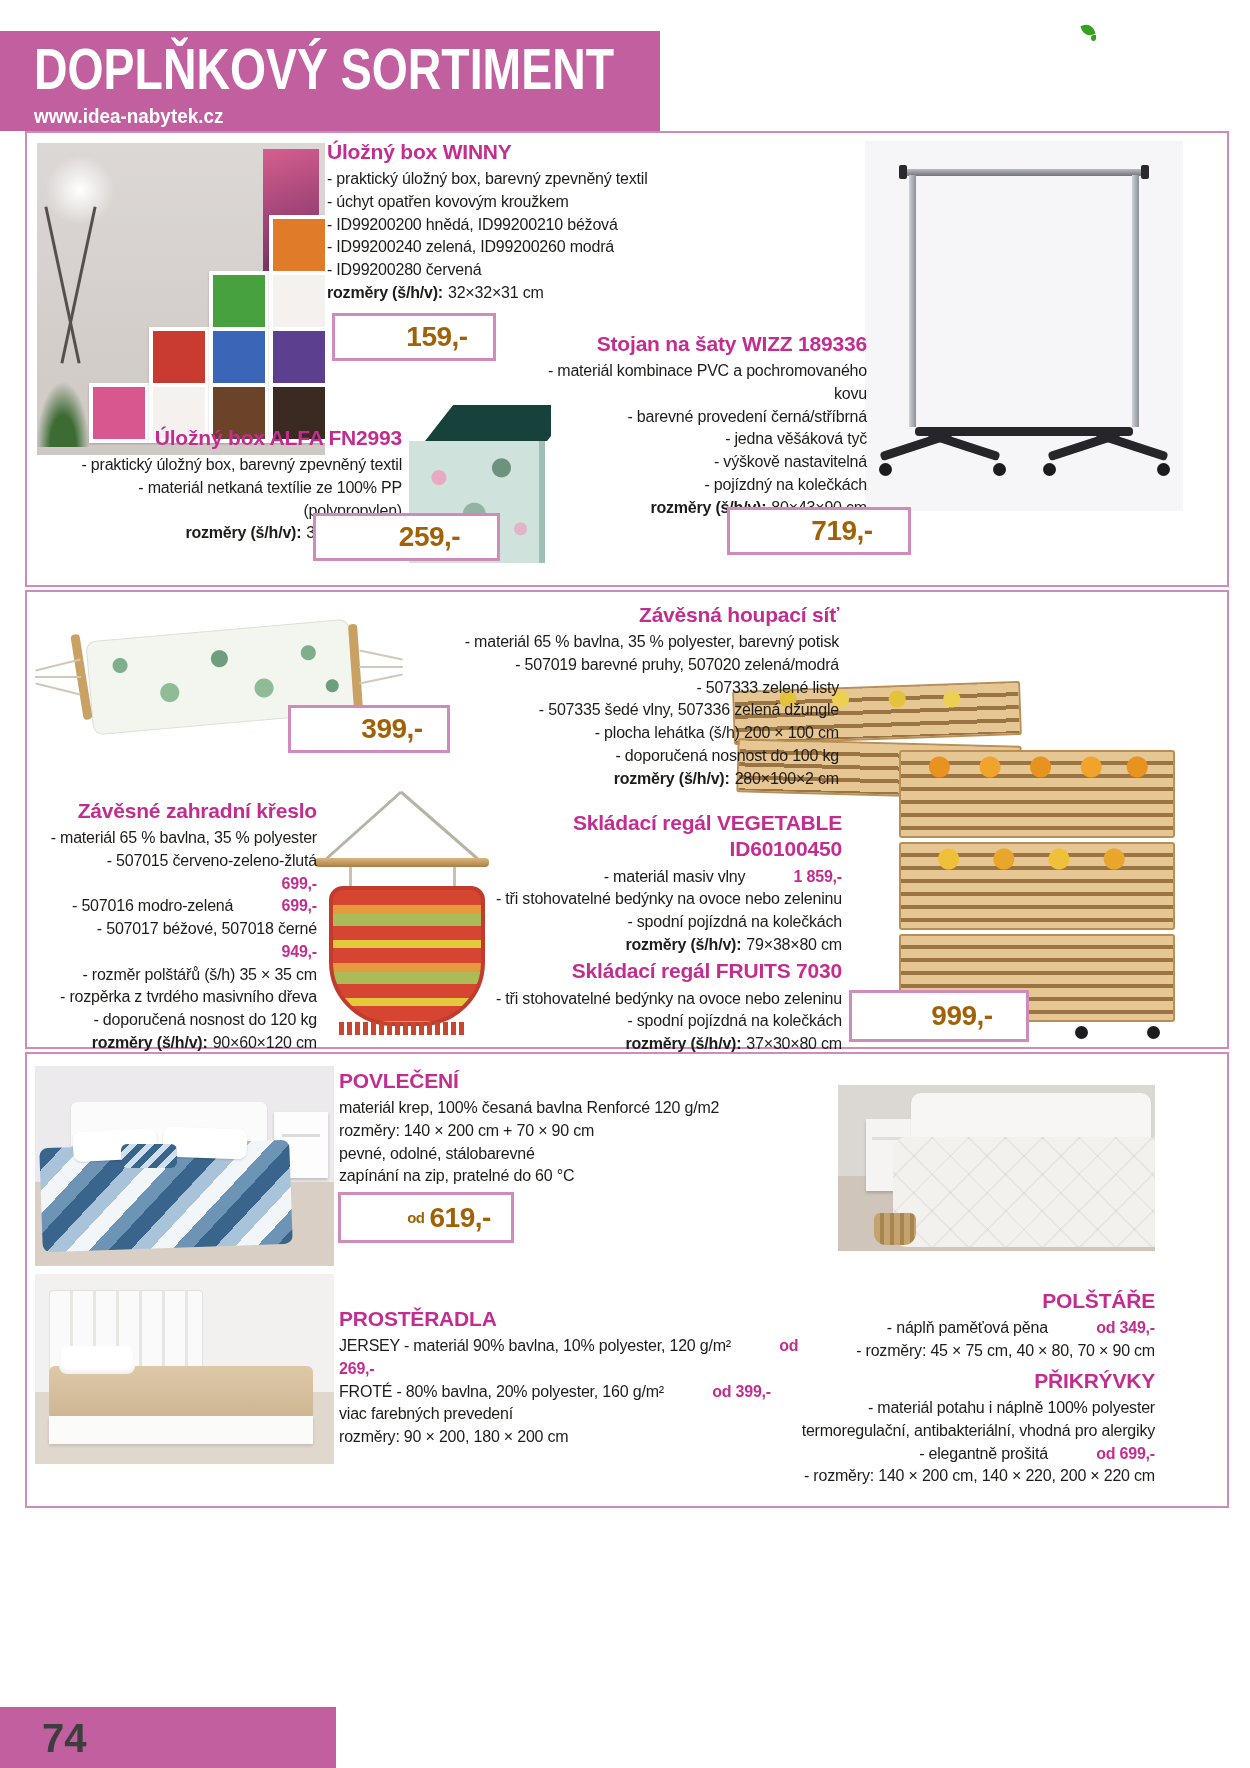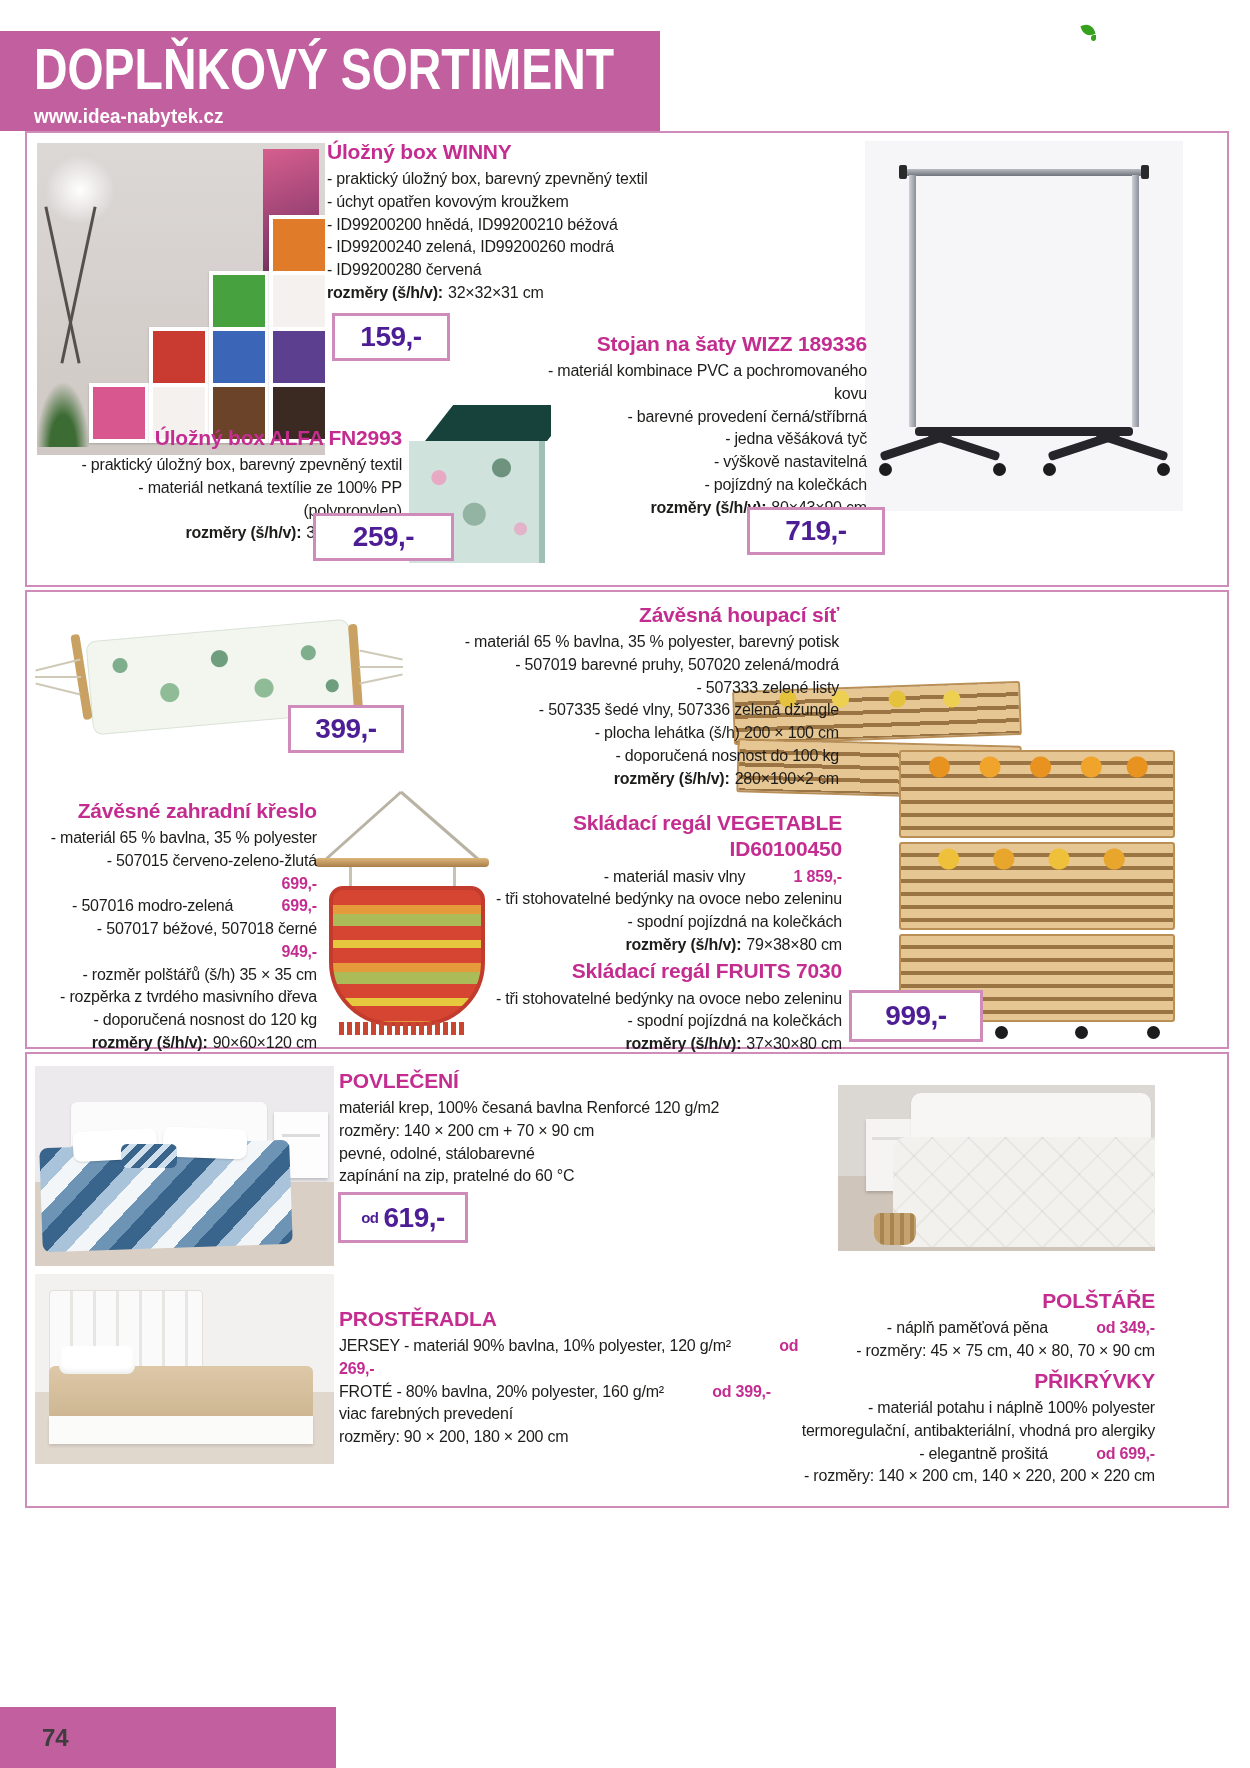--- a/index.html
+++ b/index.html
@@ -20,26 +20,26 @@
   #box1{left:25px;top:131px;width:1200px;height:452px;}
   #box2{left:25px;top:590px;width:1200px;height:455px;}
   #box3{left:25px;top:1052px;width:1200px;height:452px;}
   
   .block{position:absolute;font-size:16px;line-height:1.42;letter-spacing:-0.2px;z-index:3;}
   .block.right{text-align:right;}
   .t{color:#c42d90;font-weight:bold;font-size:21px;line-height:1.25;margin-bottom:3px;letter-spacing:-0.2px;}
   .b{font-weight:bold;}
   .dimv{margin-left:5px;}
   .pink{color:#c42d90;font-weight:bold;margin-left:44px;}
-  .pricetag{position:absolute;border:3px solid #cf8cbb;background:#fff;color:#4c1d95;font-weight:bold;
-        font-size:28px;display:flex;align-items:center;justify-content:center;z-index:5;letter-spacing:-0.5px;}
+  .pricetag{position:absolute;border:3px solid #cf8cbb;background:#fff;color:#a16207;font-weight:bold;
+        font-size:28px;display:flex;align-items:center;justify-content:center;z-index:5;letter-spacing:-0.5px;padding-left:46px;}
   .pricetag .od{font-size:15px;margin-right:5px;}
   
   .footer{position:absolute;left:0;top:1707px;width:336px;height:61px;background:#c25f9e;}
-  .pagenum{position:absolute;left:42px;top:50%;transform:translateY(-50%);font-size:24px;font-weight:bold;color:#3d3d3d;}
+  .pagenum{position:absolute;left:42px;top:50%;transform:translateY(-50%);font-size:40px;font-weight:bold;color:#3d3d3d;}
   
   .ph{position:absolute;overflow:hidden;z-index:1;}
   .ph div{position:absolute;}
   .cube{position:relative !important;width:52px;height:52px;}
   .col{position:relative !important;background:#fff;padding:4px;display:flex;flex-direction:column;gap:4px;
        box-shadow:0 1px 2px rgba(0,0,0,.2);}
   .crate{border:2px solid #b98f55;border-radius:3px;
        background:repeating-linear-gradient(180deg,#e6c793 0 9px,#9b7444 9px 13px);}
   .caster{width:13px;height:13px;border-radius:50%;background:#1c1c1e;}
 </style>
@@ -124,21 +124,21 @@
 
     <div class="block right" style="left:495px;top:198px;width:345px;">
       <div class="t">Stojan na šaty WIZZ 189336</div>
       <div>- materiál kombinace PVC a pochromovaného kovu</div>
       <div>- barevné provedení černá/stříbrná</div>
       <div>- jedna věšáková tyč</div>
       <div>- výškově nastavitelná</div>
       <div>- pojízdný na kolečkách</div>
       <div><span class="b">rozměry (š/h/v):</span><span class="dimv">80×43×90 cm</span></div>
     </div>
-    <div class="pricetag" style="left:720px;top:374px;width:132px;height:42px;">
+    <div class="pricetag" style="left:700px;top:374px;width:132px;height:42px;">
       <span>719,-</span>
     </div>
 
     <div class="ph" style="left:838px;top:8px;width:318px;height:370px;background:#f6f6f8;">
       <div style="left:40px;top:28px;width:238px;height:7px;background:linear-gradient(#b9bcc2,#6f737a);border-radius:4px;"></div>
       <div style="left:34px;top:24px;width:8px;height:14px;background:#2a2a2d;border-radius:2px;"></div>
       <div style="left:276px;top:24px;width:8px;height:14px;background:#2a2a2d;border-radius:2px;"></div>
       <div style="left:44px;top:34px;width:7px;height:252px;background:linear-gradient(90deg,#cfd2d8,#8a8e96);"></div>
       <div style="left:267px;top:34px;width:7px;height:252px;background:linear-gradient(90deg,#cfd2d8,#8a8e96);"></div>
       <div style="left:50px;top:286px;width:218px;height:9px;background:#26262a;border-radius:4px;"></div>

